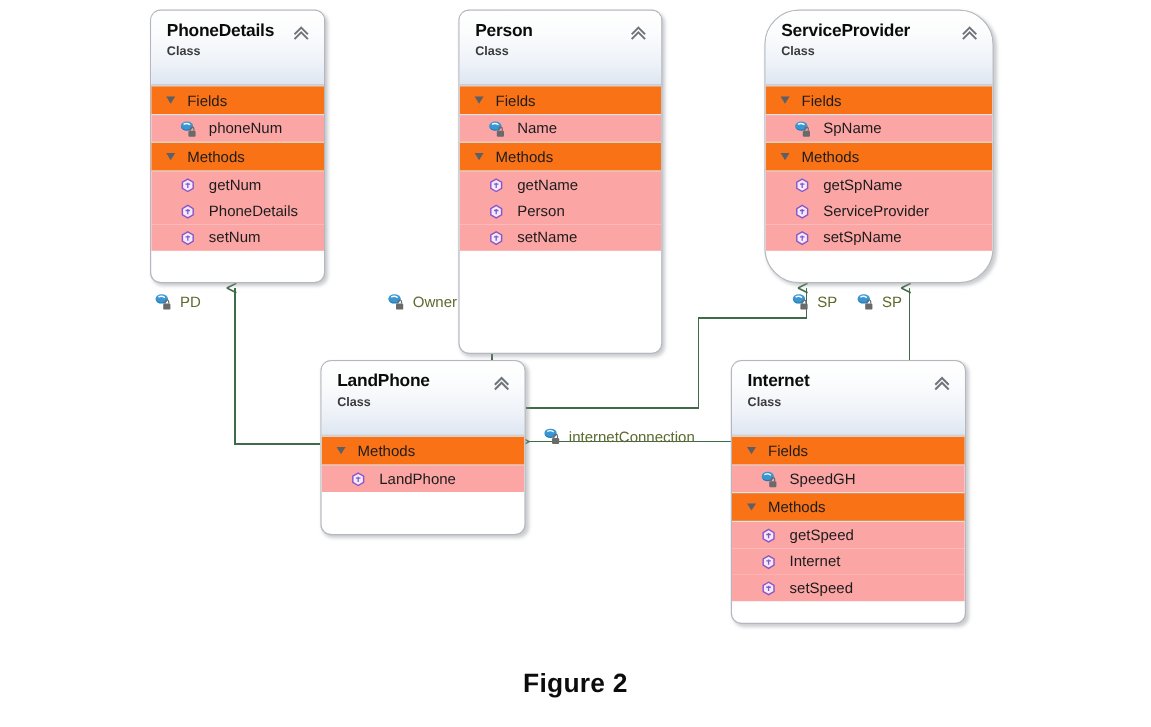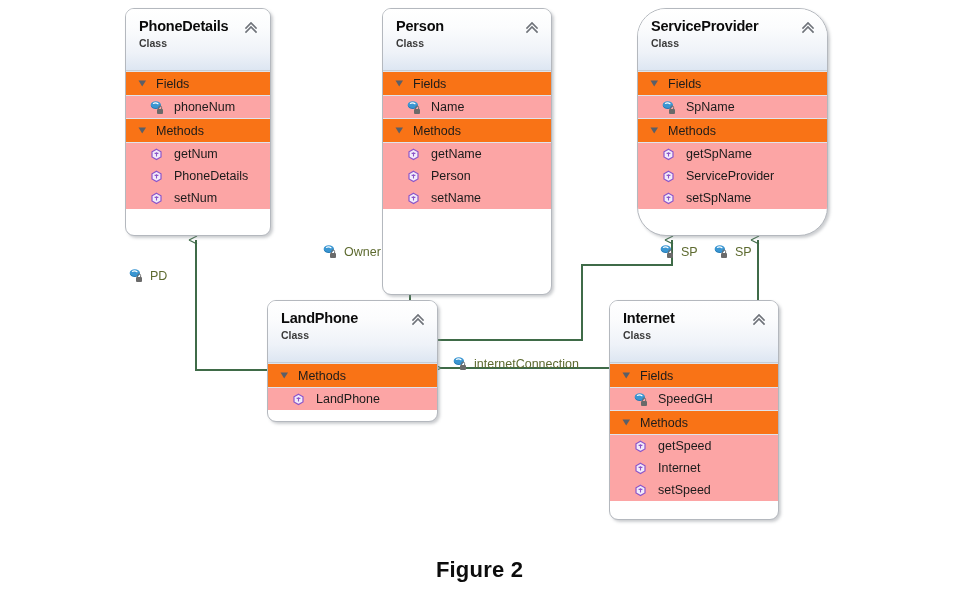--- a/index.html
+++ b/index.html
@@ -375,21 +375,21 @@
           <svg viewBox="0 0 15 15">
               <path d="M7.5 2.2 L12 4.8 L12 10 L7.5 12.6 L3 10 L3 4.8 Z" fill="#f2ecfa" stroke="#8b55c9" stroke-width="1.2"></path>
               <path d="M7.5 5.2 L7.5 9.6 M5.6 6.4 L9.4 6.4" stroke="#8b55c9" stroke-width="1.1"></path>
             </svg>
         </span>
         <span class="member-label">setSpName</span>
       </div>
     </div>
   </div>
 
-  <div class="uml-class" style="left:267px; top:300px; width:171px; height:122px;">
+  <div class="uml-class" style="left:267px; top:300px; width:171px; height:146px;">
     <div class="uml-header">
       <div class="uml-title">LandPhone</div>
       <div class="uml-stereotype">Class</div>
       <span class="collapse-icon">
         <svg viewBox="0 0 16 14">
             <path d="M3 7 L8 2 L13 7 M3 11 L8 6 L13 11" fill="none" stroke="#6f737a" stroke-width="1.7" stroke-linecap="square"></path>
           </svg>
       </span>
     </div>
     <div class="uml-body">
@@ -406,21 +406,21 @@
           <svg viewBox="0 0 15 15">
               <path d="M7.5 2.2 L12 4.8 L12 10 L7.5 12.6 L3 10 L3 4.8 Z" fill="#f2ecfa" stroke="#8b55c9" stroke-width="1.2"></path>
               <path d="M7.5 5.2 L7.5 9.6 M5.6 6.4 L9.4 6.4" stroke="#8b55c9" stroke-width="1.1"></path>
             </svg>
         </span>
         <span class="member-label">LandPhone</span>
       </div>
     </div>
   </div>
 
-  <div class="uml-class" style="left:609px; top:300px; width:170px; height:220px;">
+  <div class="uml-class" style="left:609px; top:300px; width:196px; height:220px;">
     <div class="uml-header">
       <div class="uml-title">Internet</div>
       <div class="uml-stereotype">Class</div>
       <span class="collapse-icon">
         <svg viewBox="0 0 16 14">
             <path d="M3 7 L8 2 L13 7 M3 11 L8 6 L13 11" fill="none" stroke="#6f737a" stroke-width="1.7" stroke-linecap="square"></path>
           </svg>
       </span>
     </div>
     <div class="uml-body">
@@ -475,21 +475,21 @@
           <svg viewBox="0 0 15 15">
               <path d="M7.5 2.2 L12 4.8 L12 10 L7.5 12.6 L3 10 L3 4.8 Z" fill="#f2ecfa" stroke="#8b55c9" stroke-width="1.2"></path>
               <path d="M7.5 5.2 L7.5 9.6 M5.6 6.4 L9.4 6.4" stroke="#8b55c9" stroke-width="1.1"></path>
             </svg>
         </span>
         <span class="member-label">setSpeed</span>
       </div>
     </div>
   </div>
 
-  <div class="assoc-label" style="left:128px; top:244px;margin-top:24px;">
+  <div class="assoc-label" style="left:128px; top:244px;">
     <span class="member-icon">
       <svg viewBox="0 0 15 15">
         <ellipse cx="6.8" cy="5.6" rx="5" ry="3.4" fill="#1f78b4"></ellipse>
         <ellipse cx="6.8" cy="4.6" rx="5" ry="3.4" fill="#3a96d2"></ellipse>
         <path d="M4 3.6 q2.6 -1.6 5.4 0.4" stroke="#ffffff" stroke-width="1.1" fill="none"></path>
         <rect x="8" y="9" width="6" height="5" rx="1" fill="#6a6a6a"></rect>
         <path d="M9.6 9 v-1.5 a1.5 1.5 0 0 1 3 0 V9" fill="none" stroke="#6a6a6a" stroke-width="1"></path>
       </svg>
     </span>
     <span>PD</span>

